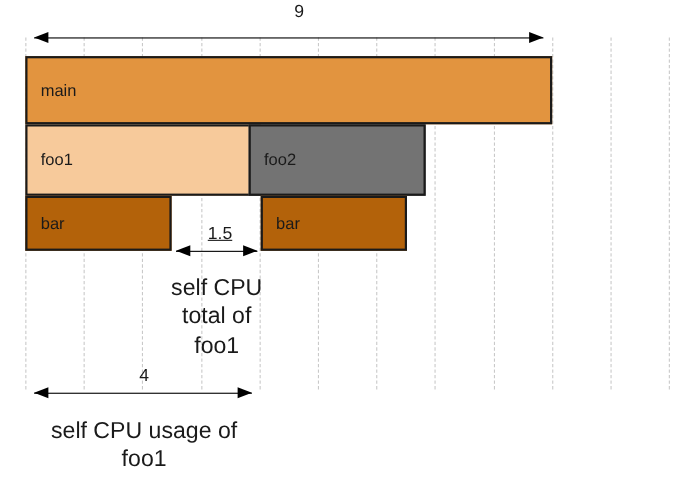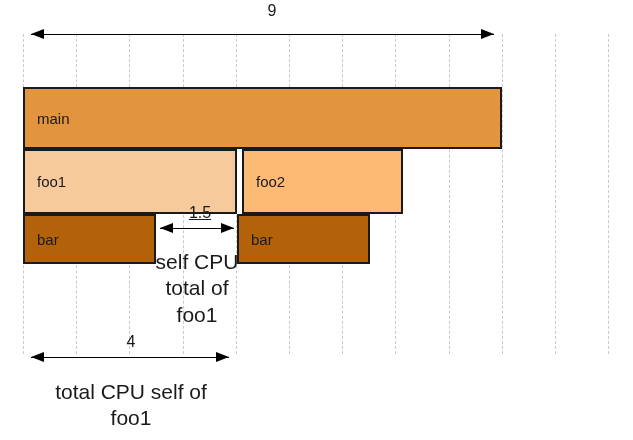--- a/index.html
+++ b/index.html
@@ -32,21 +32,20 @@
     border-left: 1px dashed #c9c9c9;
   }
 
   
   .frame {
     position: absolute;
     box-sizing: border-box;
     border: 2px solid #1a1a1a;
     display: flex;
     align-items: center;
-    margin-top: 36px;
   }
   .frame-label {
     font-size: 15px;
     color: #1a1a1a;
     padding-left: 12px;
     white-space: nowrap;
     line-height: 1;
   }
 
   
@@ -117,21 +116,21 @@
       <div class="gridline" style="left: 608.2px;"></div>
     </div>
 
   <div class="frame" style="left:23px; top:51px; width:479px; height:62px; background:#E2943F;">
     <span class="frame-label">main</span>
   </div>
 
   <div class="frame" style="left:23px; top:113px; width:214px; height:65px; background:#F7CA9B;">
     <span class="frame-label">foo1</span>
   </div>
-  <div class="frame" style="left:242px; top:113px; width:161px; height:65px; background:#fdba74;">
+  <div class="frame" style="left:226px; top:113px; width:161px; height:65px; background:#737373;">
     <span class="frame-label">foo2</span>
   </div>
 
   <div class="frame" style="left:23px; top:178px; width:133px; height:50px; background:#B3620A;">
     <span class="frame-label">bar</span>
   </div>
   <div class="frame" style="left:237px; top:178px; width:133px; height:50px; background:#B3620A;">
     <span class="frame-label">bar</span>
   </div>
 
@@ -154,17 +153,17 @@
     <div>foo1</div>
   </div>
 
   <div class="measure" style="left:31px; top:357px; width:198px;">
     <div class="shaft"></div>
     <div class="head left"></div>
     <div class="head right"></div>
   </div>
   <div class="measure-value" style="left:131px; top:334px;">4</div>
   <div class="caption" style="left:131px; top:379px; width:240px;">
-    <div>total CPU self of</div>
+    <div>self CPU usage of</div>
     <div>foo1</div>
   </div>
 
 </div>
 
 </body></html>

